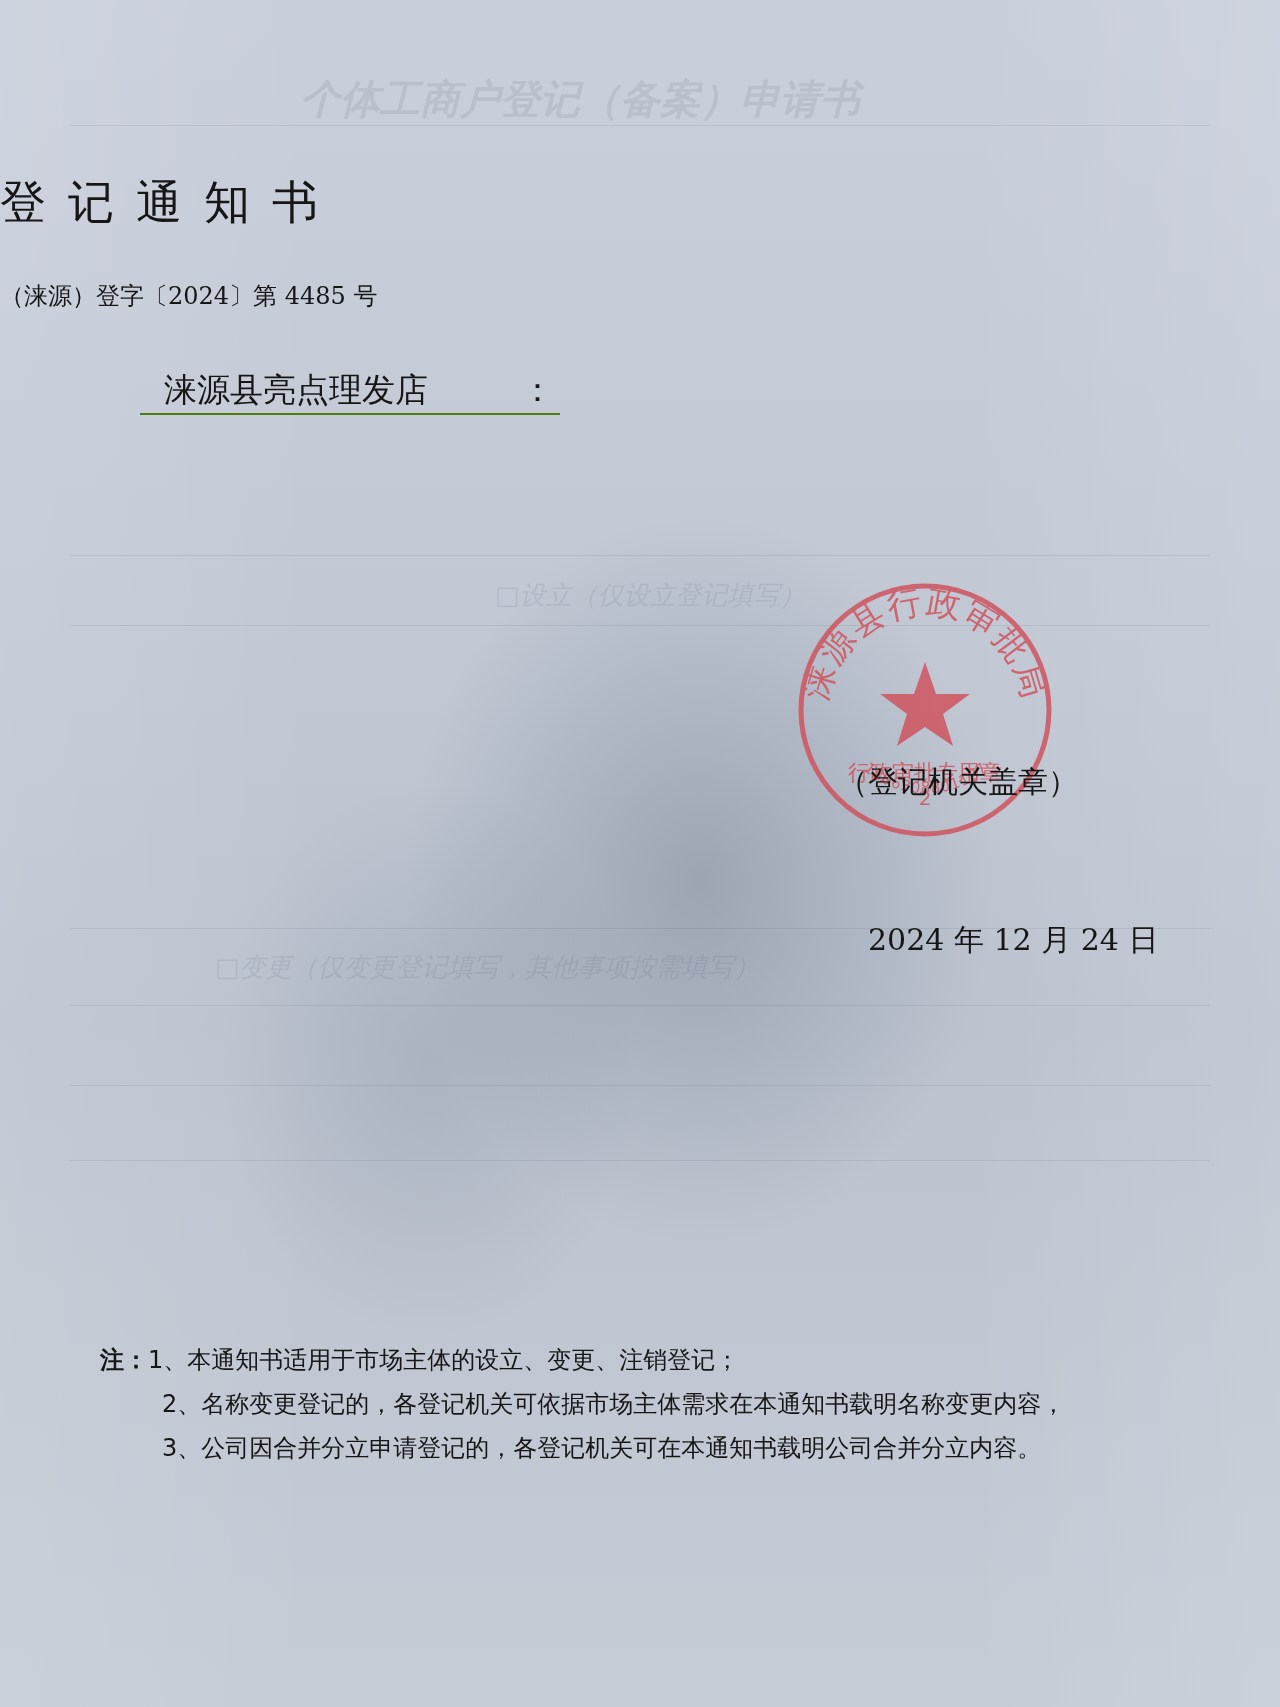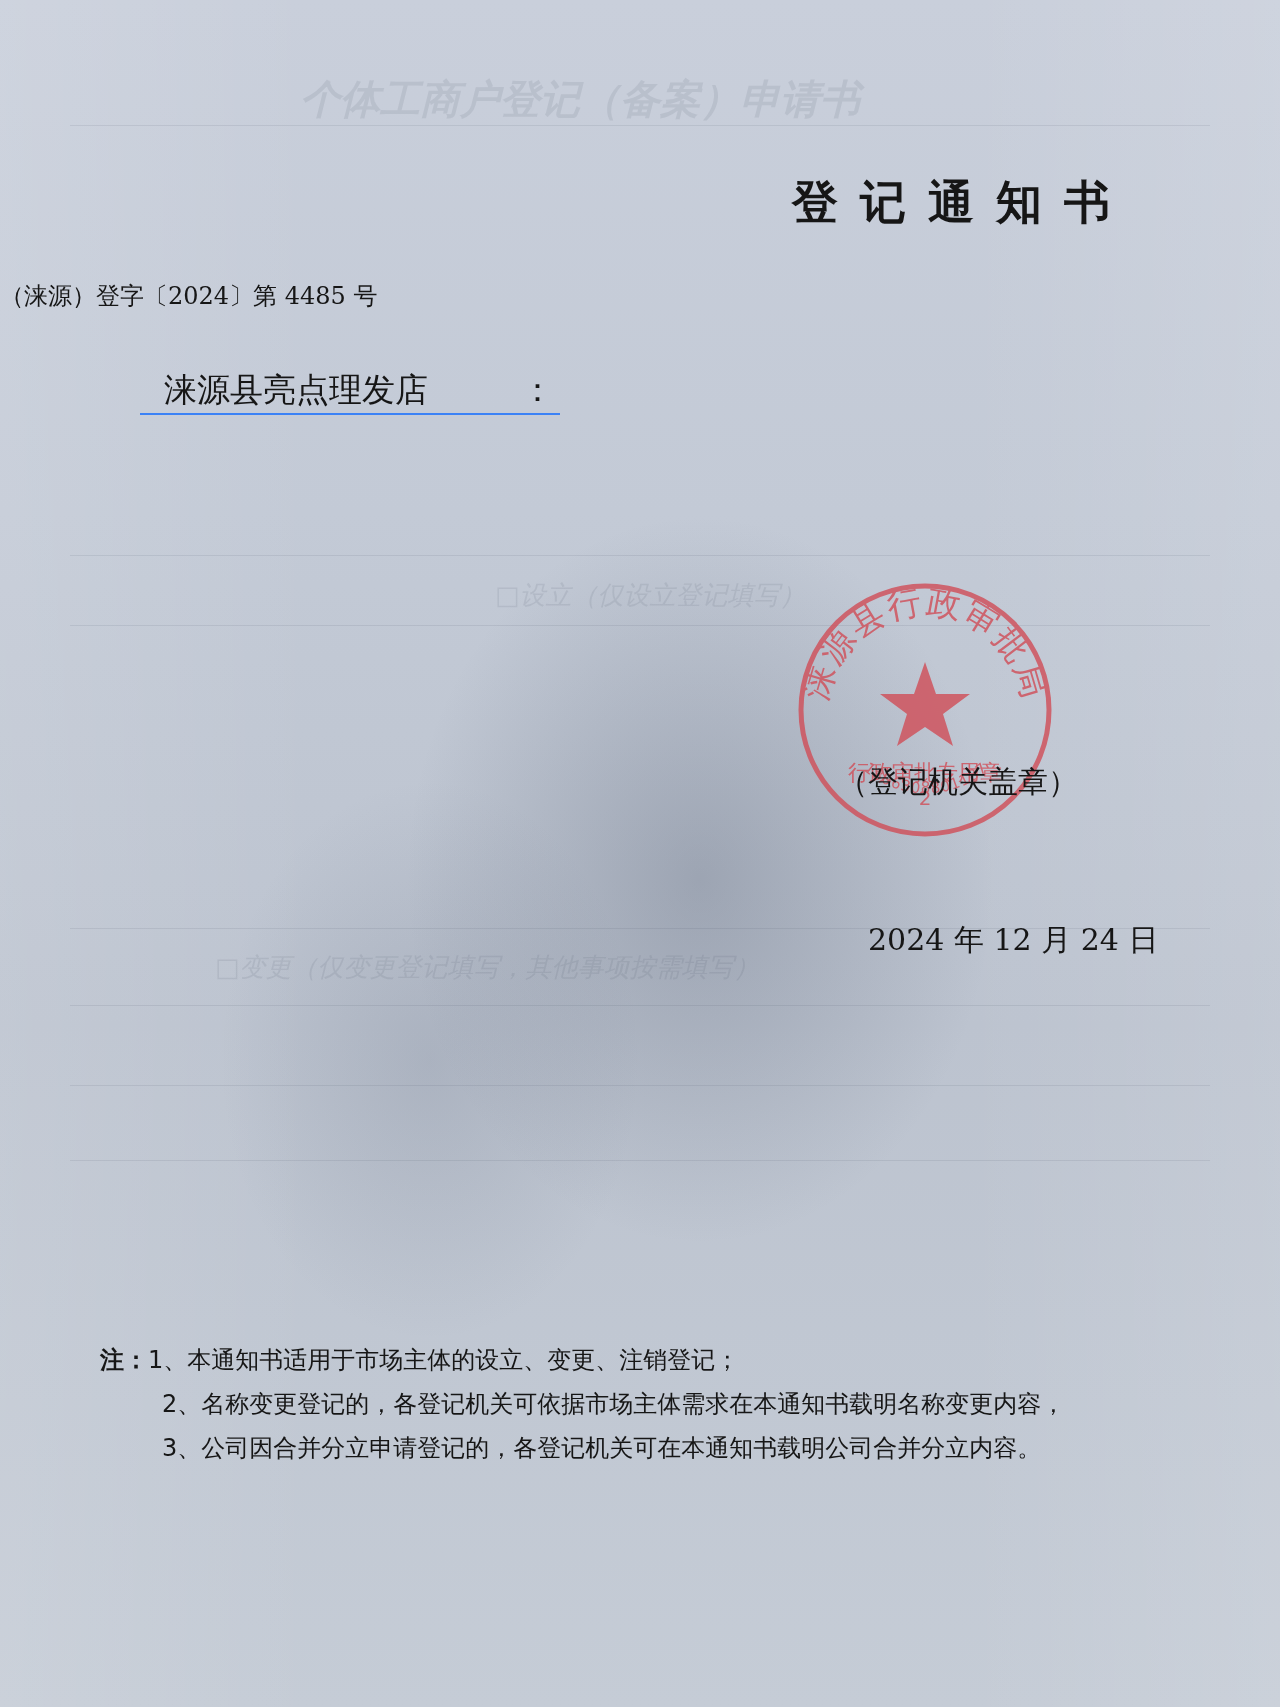--- a/index.html
+++ b/index.html
@@ -12,28 +12,28 @@
   .shade {
     position:absolute; inset:0; pointer-events:none;
     background:
       radial-gradient(ellipse 420px 520px at 700px 880px, rgba(70,80,100,0.28), rgba(70,80,100,0) 70%),
       radial-gradient(ellipse 300px 400px at 430px 1060px, rgba(90,100,120,0.18), rgba(90,100,120,0) 70%),
       linear-gradient(90deg, rgba(255,255,255,0.10) 0%, rgba(255,255,255,0) 25%, rgba(0,0,0,0) 75%, rgba(255,255,255,0.10) 100%);
   }
   .ghost { position:absolute; color:rgba(60,70,90,0.10); font-family:"DejaVu Sans", sans-serif;font-style:italic; }
   .ghost-line { position:absolute; height:1px; background:rgba(60,70,90,0.10); }
   .title {
-    position:absolute; left:0; width:1132px; top:172px; text-align:right;
-    font-family:"DejaVu Sans", sans-serif; font-size:46px; font-weight:bold; letter-spacing:22px;
+    position:absolute; left:0; width:1132px; top:172px; text-align:left;
+    font-family:"DejaVu Sans", sans-serif; font-size:46px; font-weight:normal; letter-spacing:22px;
   }
   .docno { position:absolute; left:0; width:1280px; top:280px; text-align:left; font-size:24px; }
   .addressee {
     position:absolute; left:140px; top:368px; font-size:33px;
     font-family:"DejaVu Sans", sans-serif;
-    border-bottom:2px solid #3b82f6; padding:0 10px 0 24px; width:386px;
+    border-bottom:2px solid #4d7c0f; padding:0 10px 0 24px; width:386px;
   }
   .addressee .colon { position:absolute; right:6px; }
   .body-text { position:absolute; left:140px; top:440px; width:1020px; font-size:33px; line-height:74px; font-family:"DejaVu Sans", sans-serif; }
   .body-text .indent { padding-left:88px; }
   .uline { display:inline-block; border-bottom:2px solid #222; padding:0 26px 0 20px; line-height:40px; }
   .stamp {
     position:absolute; left:795px; top:580px; width:260px; height:260px;
   }
   .seal-note { position:absolute; left:838px; top:762px; font-size:30px; font-family:"DejaVu Sans", sans-serif; }
   .date { position:absolute; left:868px; top:920px; font-size:30px; }

